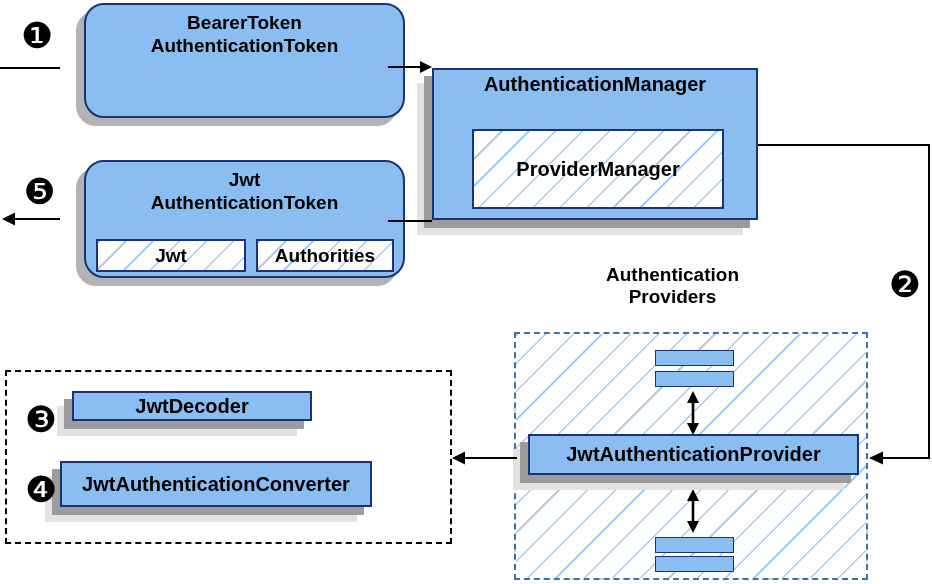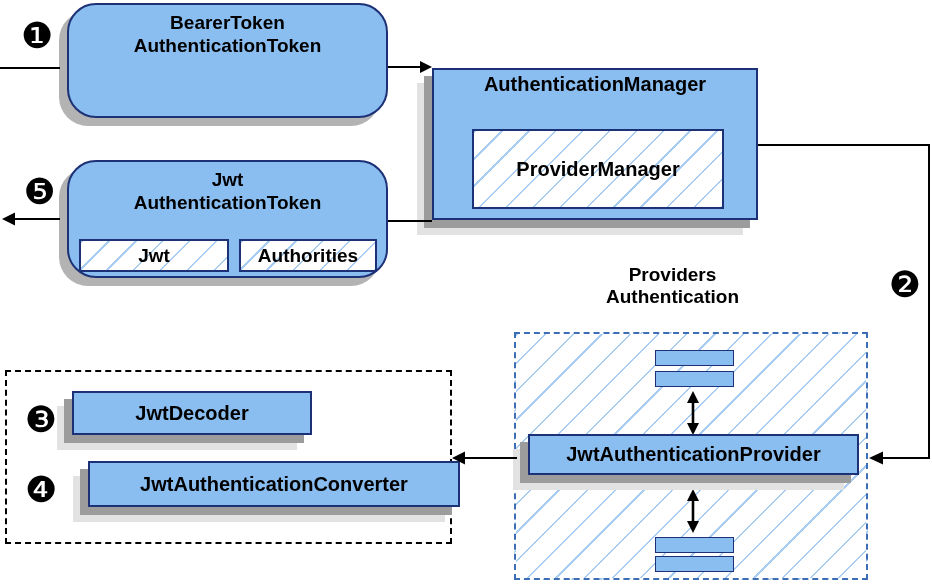--- a/index.html
+++ b/index.html
@@ -6,21 +6,21 @@
   .canvas{
     position:relative;width:932px;height:584px;overflow:hidden;background:#fff;
     font-family:"Liberation Sans","DejaVu Sans",sans-serif;color:#000;
   }
   .node{
     position:absolute;box-sizing:border-box;
     background:var(--node-fill,#8abef1);
     border:2px solid var(--node-border,#1d3176);
     z-index:2;
   }
-  .rounded{border-radius:29px;box-shadow:-8px 8px 0 0 var(--shadow-round,#b3b3b3);}
+  .rounded{border-radius:20px;box-shadow:-8px 8px 0 0 var(--shadow-round,#b3b3b3);margin-left:17px;}
   .rect{box-shadow:-8px 8px 0 0 var(--shadow-dark,#9c9c9c),-15px 15px 0 0 var(--shadow-light,#e2e2e2);}
   .node-title{
     text-align:center;font-weight:bold;font-size:19px;line-height:23px;padding-top:6px;
   }
   .single-title{font-size:20px;padding-top:3px;}
   .field{
     position:absolute;box-sizing:border-box;
     border:2px solid var(--node-border,#1d3176);
     background-color:#fff;
     background-image:repeating-linear-gradient(135deg,var(--hatch-line,#a9cdf2) 0px,var(--hatch-line,#a9cdf2) 1.6px,transparent 1.6px,transparent 19px);
@@ -99,33 +99,33 @@
   </div>
 
   <div class="node rect" style="left:432px;top:68px;width:326px;height:152px;">
     <div class="node-title single-title">AuthenticationManager</div>
     <div class="field" style="left:38px;top:59px;width:252px;height:80px;font-size:20px;">
       <span>ProviderManager</span>
     </div>
   </div>
 
   <div class="group-label">
+    <div>Authentication</div>
     <div>Providers</div>
-    <div>Authentication</div>
   </div>
 
   <div class="node rect centered-text" style="left:528px;top:434px;width:331px;height:41px;font-size:20px;justify-content:center;">
     <span>JwtAuthenticationProvider</span>
   </div>
 
-  <div class="node rect centered-text" style="left:72px;top:391px;width:240px;height:44px;font-size:20px;">
+  <div class="node rect centered-text" style="left:72px;top:391px;width:240px;height:30px;font-size:20px;">
     <span>JwtDecoder</span>
   </div>
 
-  <div class="node rect centered-text" style="left:88px;top:461px;width:372px;height:46px;font-size:20px;">
+  <div class="node rect centered-text" style="left:60px;top:461px;width:312px;height:46px;font-size:20px;">
     <span>JwtAuthenticationConverter</span>
   </div>
 
   <span class="badge" style="left:37px;top:36px;">❶</span>
   <span class="badge" style="left:905px;top:285px;">❷</span>
   <span class="badge" style="left:41px;top:420px;">❸</span>
   <span class="badge" style="left:41px;top:490px;">❹</span>
   <span class="badge" style="left:40px;top:192px;">❺</span>
 
   <svg class="flow-layer" viewBox="0 0 932 584">

